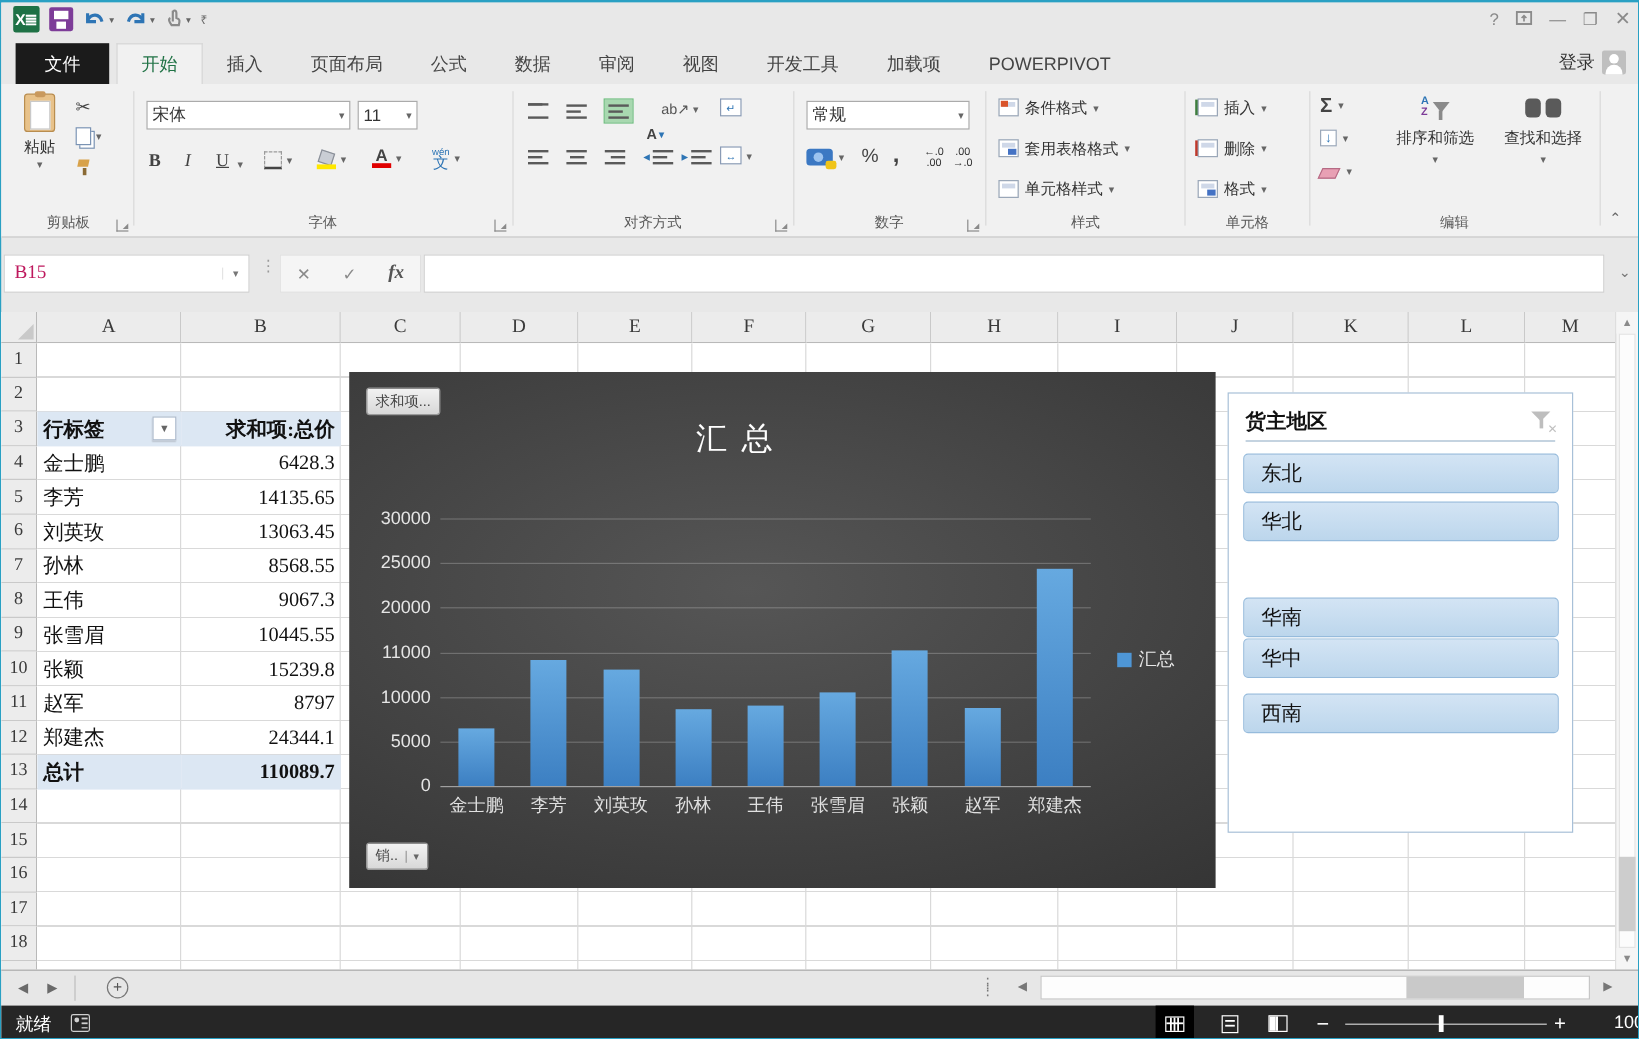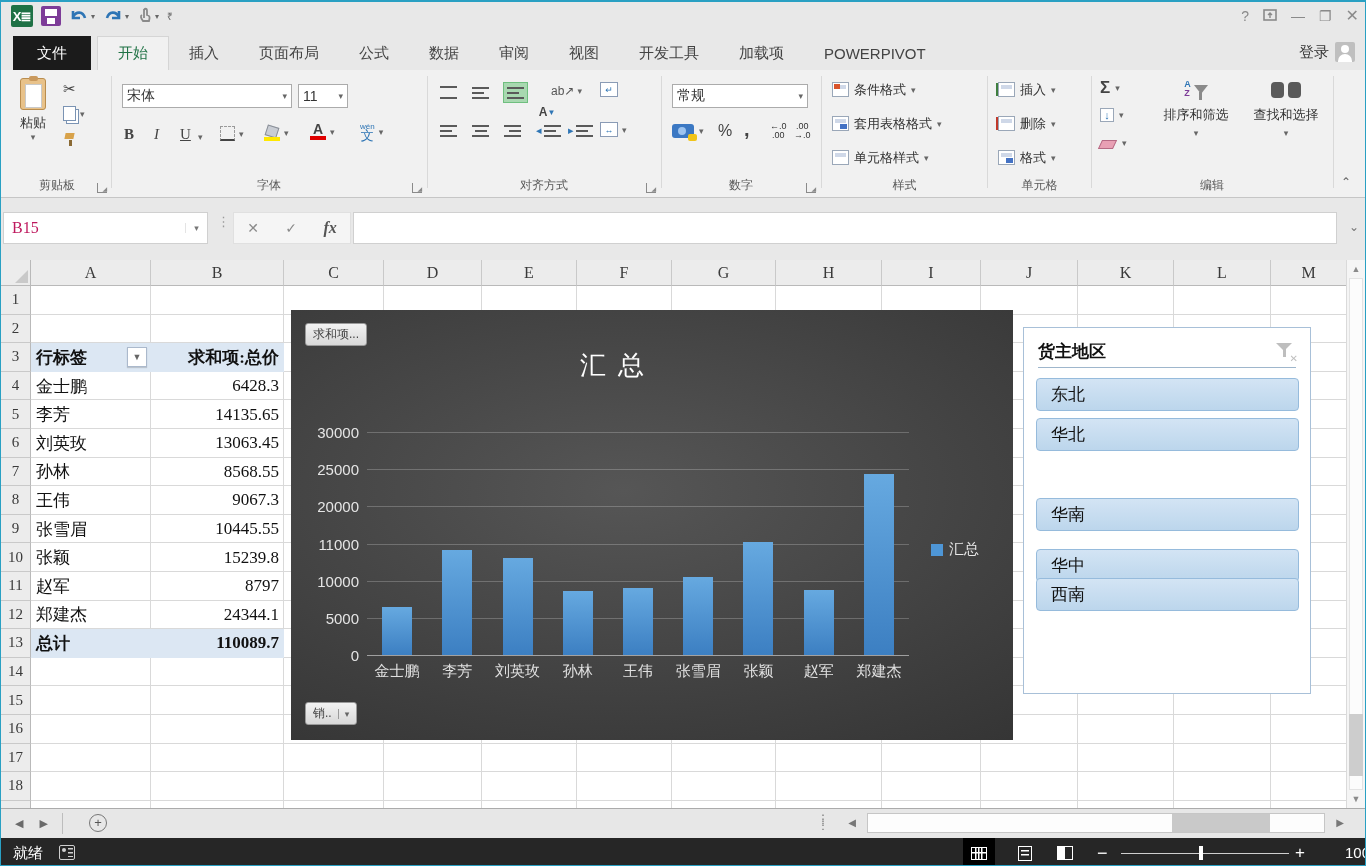--- a/index.html
+++ b/index.html
@@ -582,21 +582,21 @@
       <span id="slicer-title">货主地区</span>
       <span class="sfunnel">
           <span class="f"></span>
           <span class="s"></span>
           <span class="x">✕</span>
         </span>
     </div>
   <div class="slitem" style="top: 90px;">华北</div>
       <div class="slitem" style="top: 50px;">东北</div>
       <div class="slitem" style="top: 170px;">华南</div>
-      <div class="slitem" style="top: 221px; text-align: center;">华中</div>
+      <div class="slitem" style="top: 204px; text-align: center;">华中</div>
       <div class="slitem" style="top: 250px;">西南</div>
     </div>
 </div>
 
 <div id="vscroll">
   <div class="arr" style="top:0;">▲</div>
   <div class="track"></div>
   <div id="vthumb"></div>
   <div class="arr" style="bottom:0;">▼</div>
 </div>

